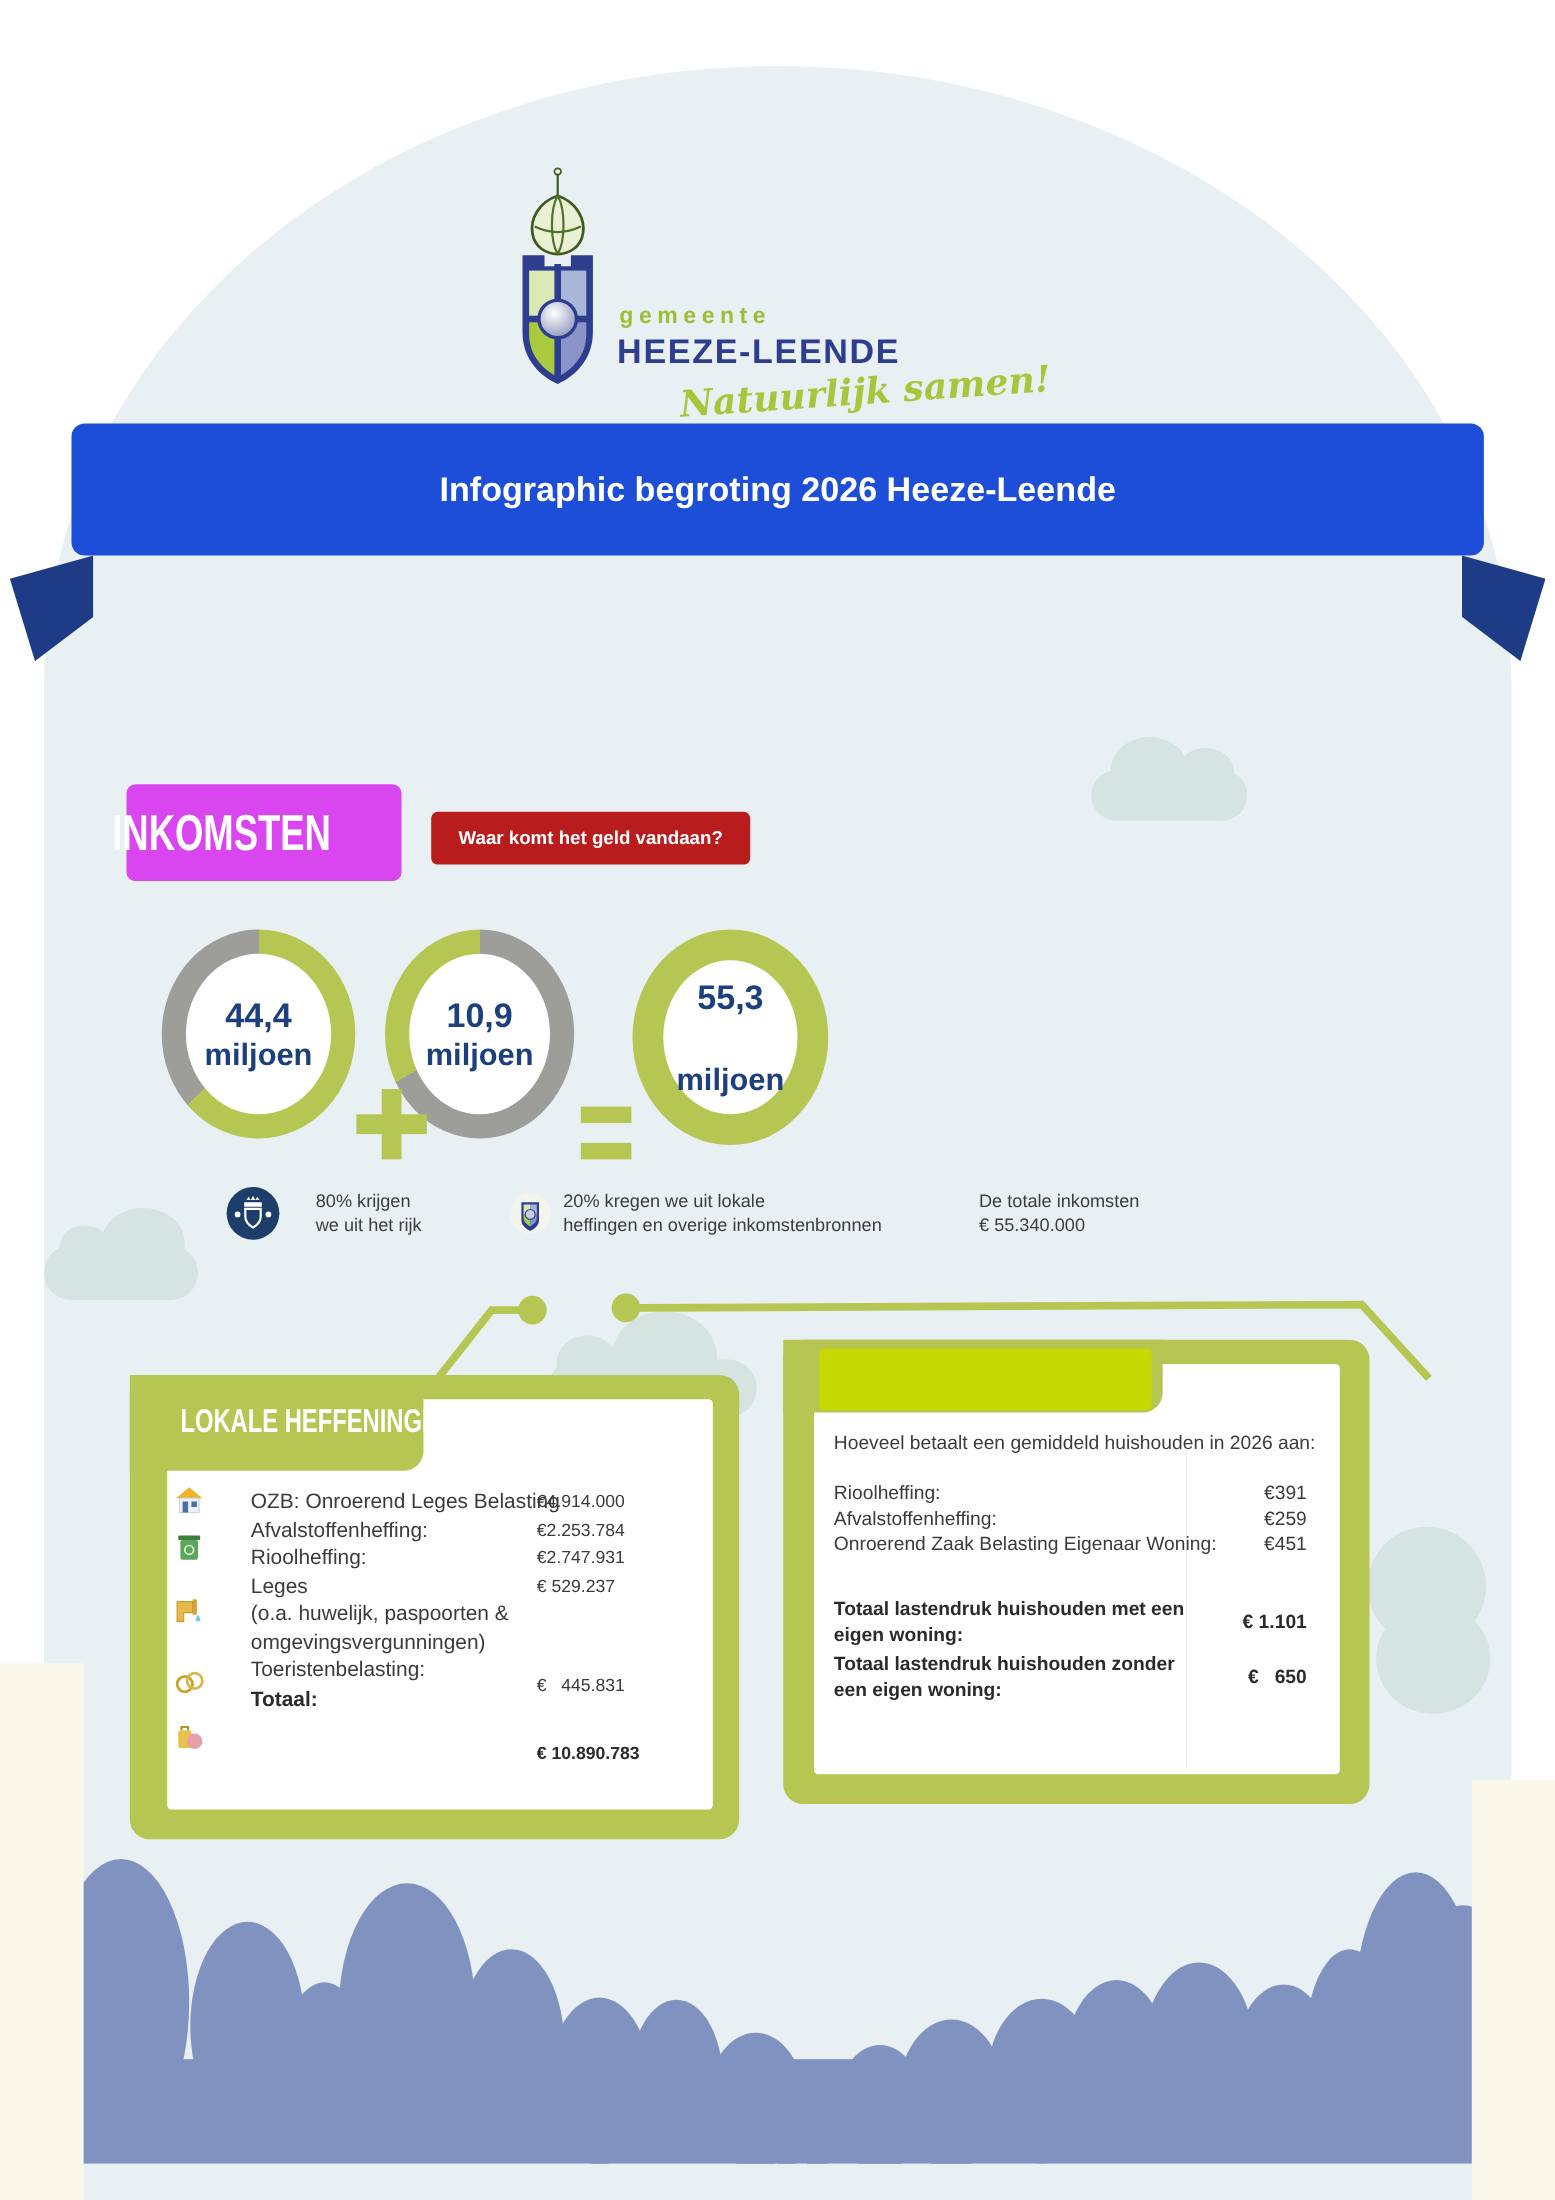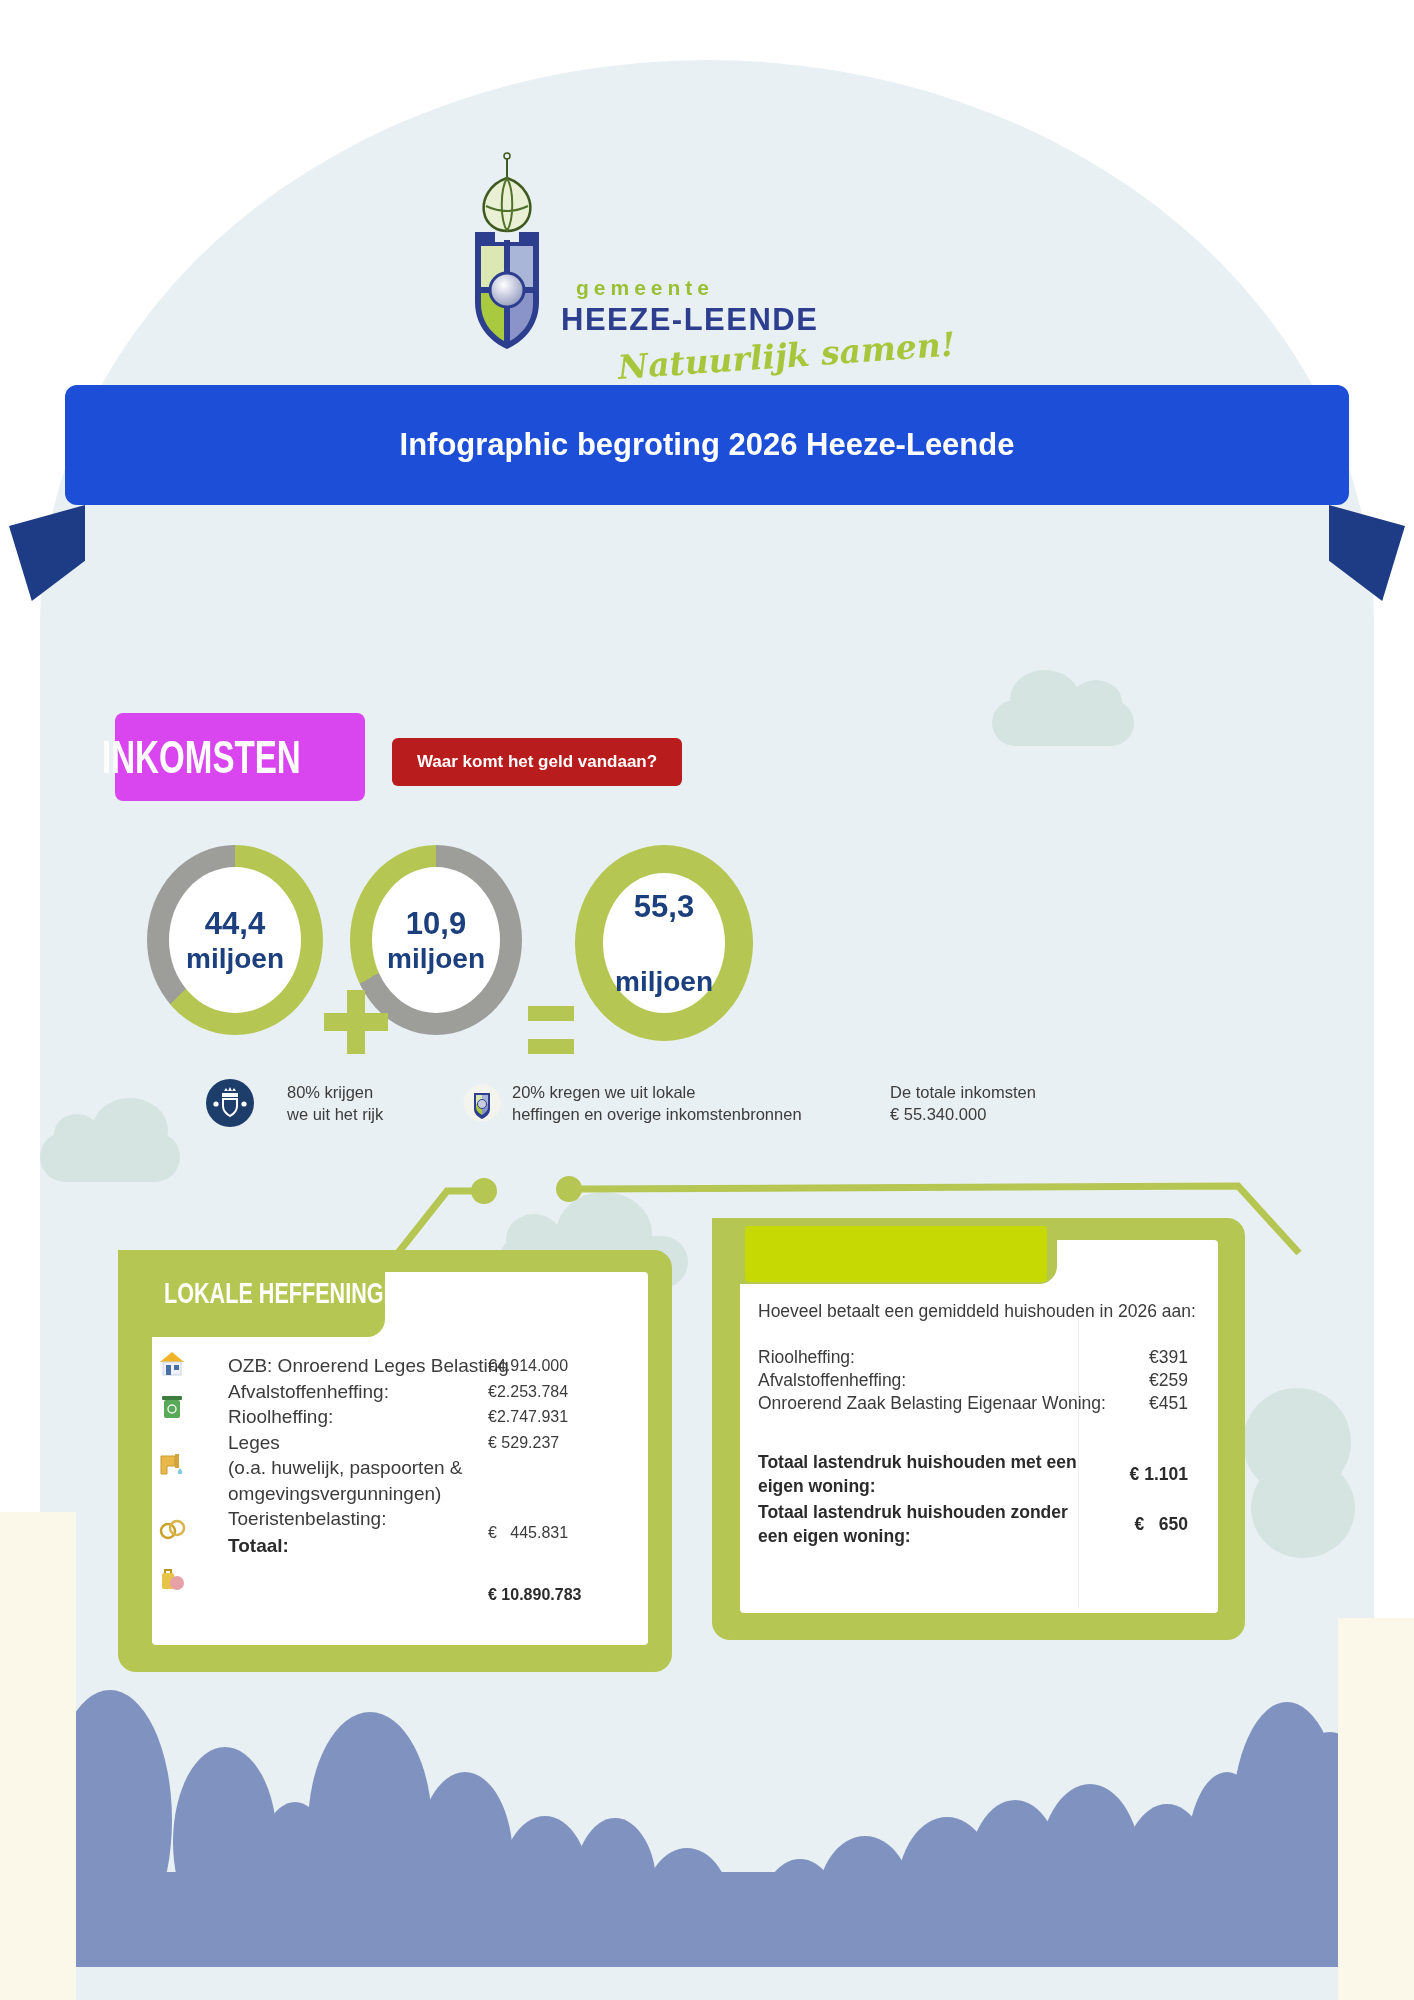--- a/index.html
+++ b/index.html
@@ -101,21 +101,21 @@
     <path d="M36,142 h25 v52 c-12,-6 -25,-19 -25,-38 Z" fill="#a9c93f"></path>
     <path d="M63,142 h25 v14 c0,19 -13,32 -25,38 Z" fill="#8a94c8"></path>
     <rect x="59" y="92" width="6" height="104" fill="#2e3e8e"></rect>
     <rect x="34" y="139" width="56" height="6" fill="#2e3e8e"></rect>
     <radialGradient id="sph" cx="40%" cy="35%" r="70%">
       <stop offset="0%" stop-color="#ffffff"></stop>
         <stop offset="100%" stop-color="#8f96bd"></stop>
     </radialGradient>
     <circle cx="62" cy="142" r="17" fill="url(#sph)" stroke="#2e3e8e" stroke-width="3"></circle>
   </svg>
-  <div class="abs logo-gemeente" style="left:576px;top:276px;">gemeente</div>
+  <div class="abs logo-gemeente" style="left:563px;top:276px;">gemeente</div>
   <div class="abs logo-name" style="left:561px;top:302px;">HEEZE-LEENDE</div>
   <div class="abs logo-tagline" style="left:618px;top:348px;">Natuurlijk samen!</div>
 
   <div id="ribbon-tail-left" class="abs ribbon-tail"></div>
   <div id="ribbon-tail-right" class="abs ribbon-tail"></div>
   <div id="ribbon-band" class="abs">
     <span id="ribbon-title">Infographic begroting 2026 Heeze-Leende</span>
   </div>
 
   <div id="inkomsten-box" class="abs">

